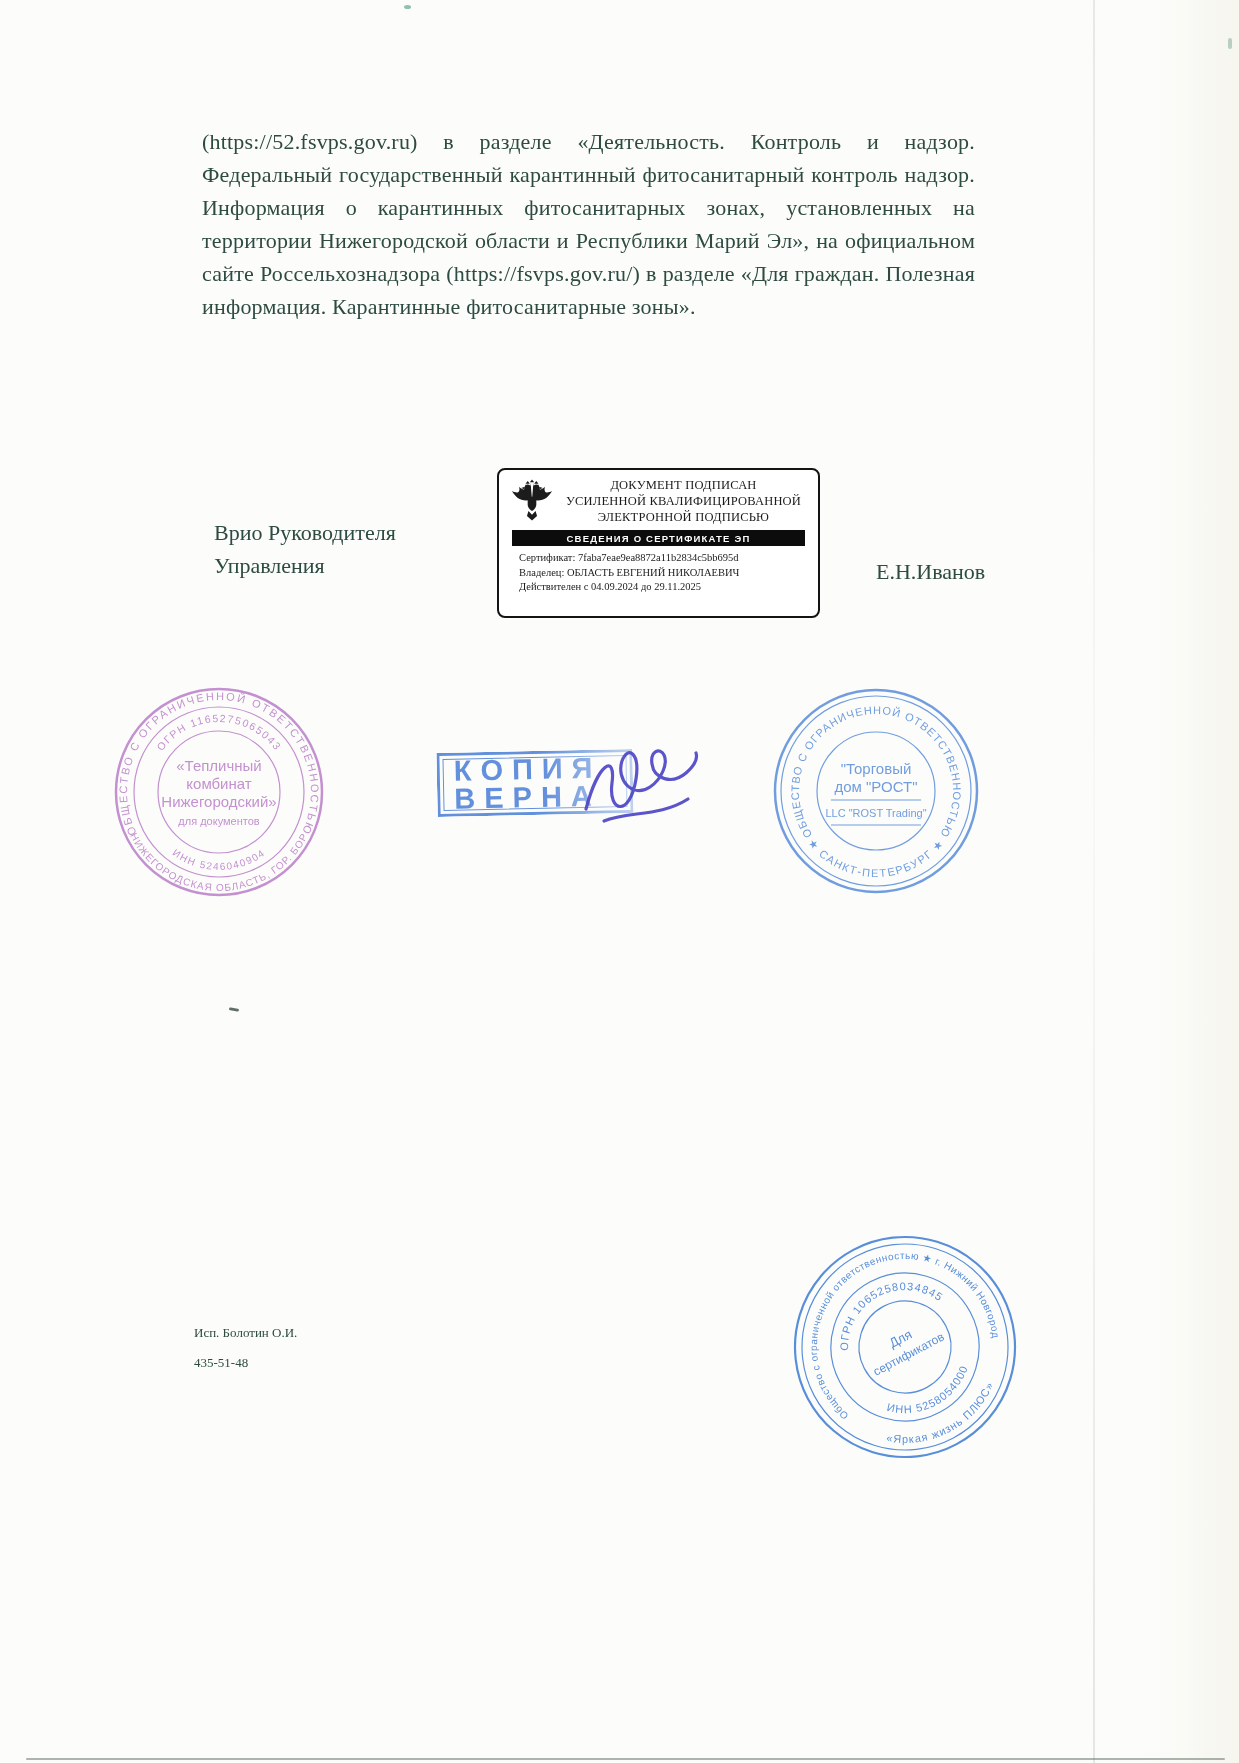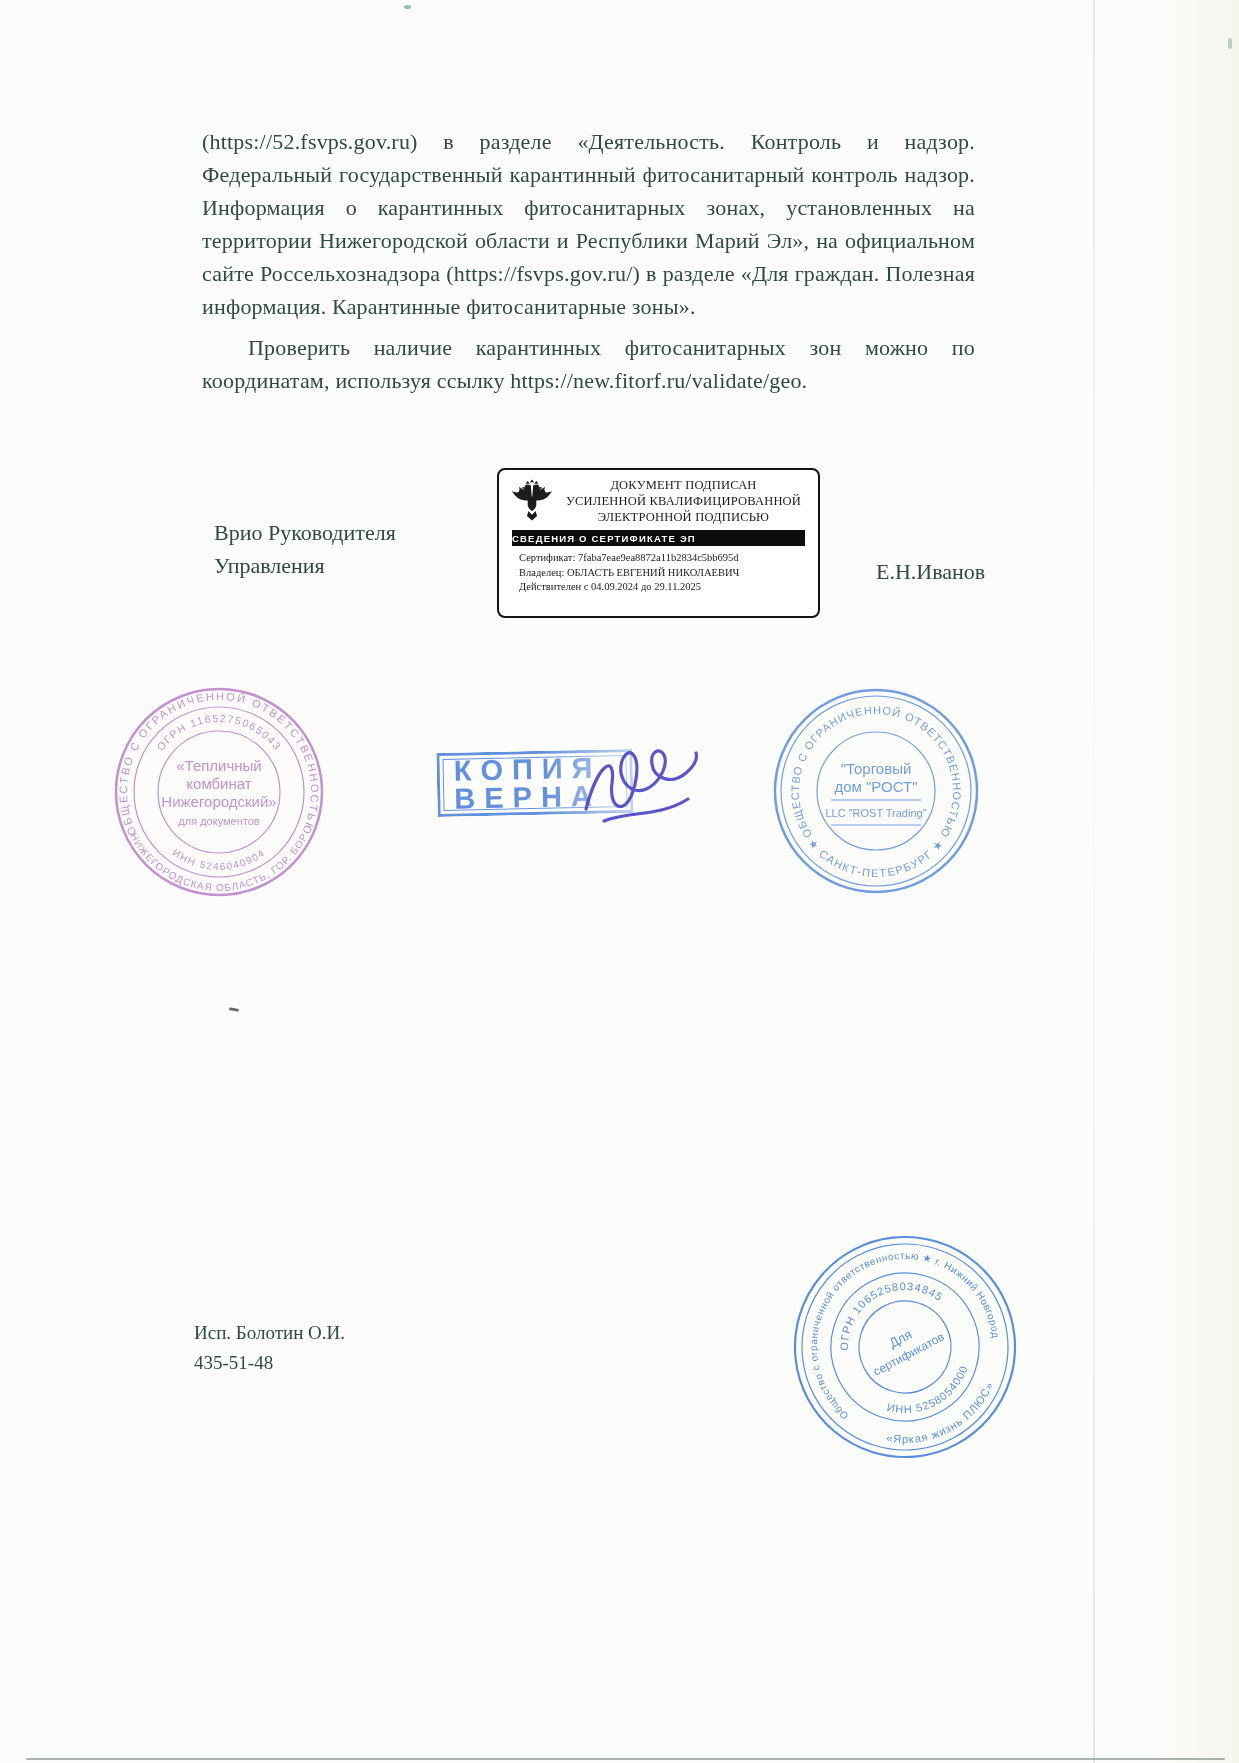--- a/index.html
+++ b/index.html
@@ -30,21 +30,21 @@
   
   .esign-box{
     position:absolute;left:497px;top:468px;width:323px;height:150px;
     border:2.5px solid #141414;border-radius:8px;background:#ffffff;
     box-sizing:border-box;color:#1b1b1b;
   }
   .esign-head{display:flex;align-items:center;padding:7px 10px 2px 10px;}
   .eagle{width:46px;height:48px;flex:none;margin-right:4px;}
   .esign-title{flex:1;text-align:center;font-size:12.5px;line-height:16px;letter-spacing:.2px;}
   .esign-bar{
-    margin:3px 13px 4px 13px;background:#0c0c0c;color:#ffffff;text-align:left;
+    margin:3px 13px 4px 13px;background:#0c0c0c;color:#ffffff;text-align:center;
     font-family:"Liberation Sans",sans-serif;font-weight:bold;
     font-size:9.5px;letter-spacing:1.2px;padding:2.5px 0;
   }
   .esign-details{padding:1px 20px;font-size:10.5px;line-height:14.5px;}
   
   .seal{position:absolute;}
   .seal-greenhouse{left:112px;top:685px;opacity:.75;}
   .seal-trading{left:771px;top:686px;opacity:.8;}
   .seal-certificates{left:790px;top:1232px;opacity:.85;transform:rotate(-28deg);}
   
@@ -61,21 +61,21 @@
   }
   .copy-stamp .word{
     font-family:"Liberation Sans",sans-serif;font-weight:bold;
     font-size:29px;line-height:28px;letter-spacing:9px;
   }
   
   .handwritten{position:absolute;left:568px;top:733px;width:160px;height:110px;opacity:.9;}
   
   .footer{
     position:absolute;left:194px;top:1318px;
-    font-size:19px;line-height:30px;
+    font-size:13px;line-height:30px;
   }
   
   .fold-line{position:absolute;left:1093px;top:0;width:2px;height:100%;
     background:linear-gradient(to bottom,rgba(165,172,165,.25),rgba(165,172,165,.05) 45%,rgba(165,172,165,.28));}
   .right-band{position:absolute;right:0;top:0;width:90px;height:100%;
     background:linear-gradient(to right,rgba(228,222,200,0),rgba(224,216,192,.22));}
   .bottom-edge{position:absolute;left:26px;right:14px;bottom:3px;height:2px;
     background:rgba(108,118,112,.55);border-radius:1px;}
   .speck1{position:absolute;left:404px;top:5px;width:7px;height:4px;border-radius:50%;
     background:rgba(60,140,110,.55);}
@@ -85,21 +85,20 @@
     background:#3a4a44;transform:rotate(10deg);opacity:.8;}
   svg text{font-family:"Liberation Sans",sans-serif;}
 </style>
 </head>
 <body>
 
 <div class="page">
 
   <div class="text-block">
     <p>(https://52.fsvps.gov.ru) в разделе «Деятельность. Контроль и надзор. Федеральный государственный карантинный фитосанитарный контроль надзор. Информация о карантинных фитосанитарных зонах, установленных на территории Нижегородской области и Республики Марий Эл», на официальном сайте Россельхознадзора (https://fsvps.gov.ru/) в разделе «Для граждан. Полезная информация. Карантинные фитосанитарные зоны».</p>
-    <p class="indent">Проверить наличие карантинных фитосанитарных зон можно по координатам, используя ссылку https://new.fitorf.ru/validate/geo.</p>
   </div>
 
   <div class="signer-position">
     <div>Врио Руководителя</div>
     <div>Управления</div>
   </div>
 
   <div class="esign-box">
     <div class="esign-head">
       <svg class="eagle" viewBox="0 0 64 64">

